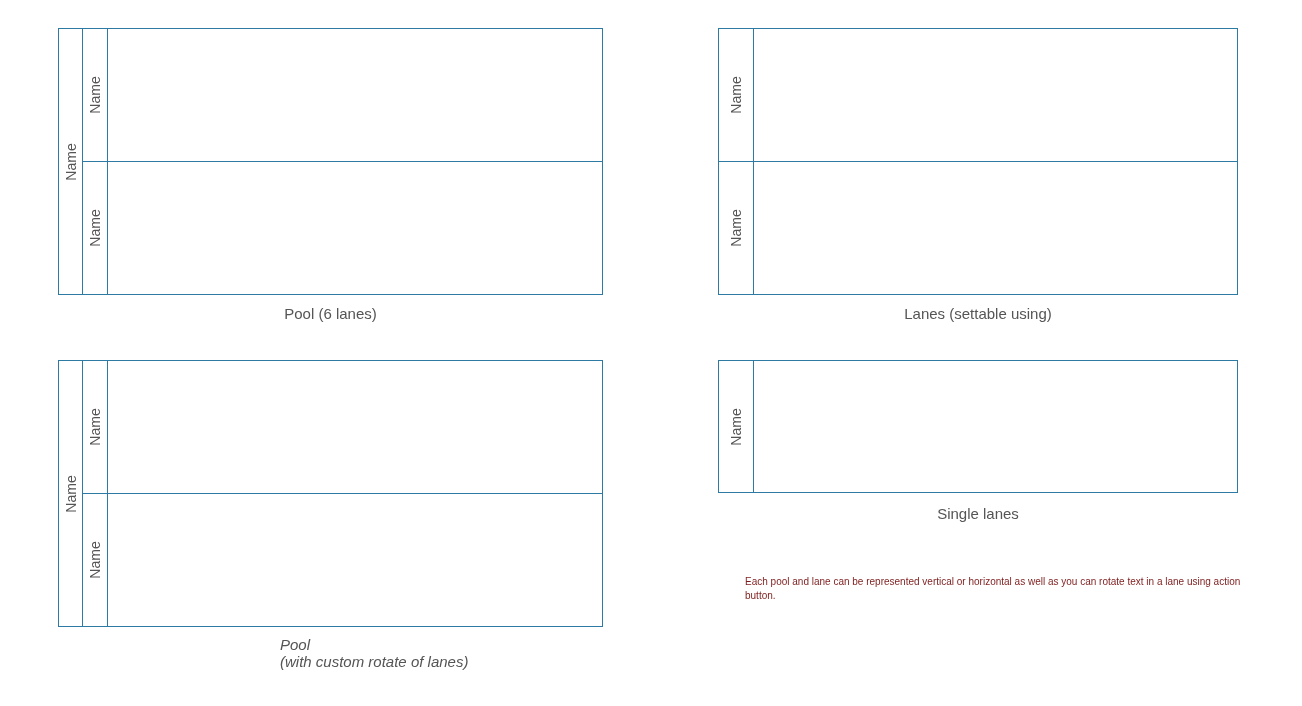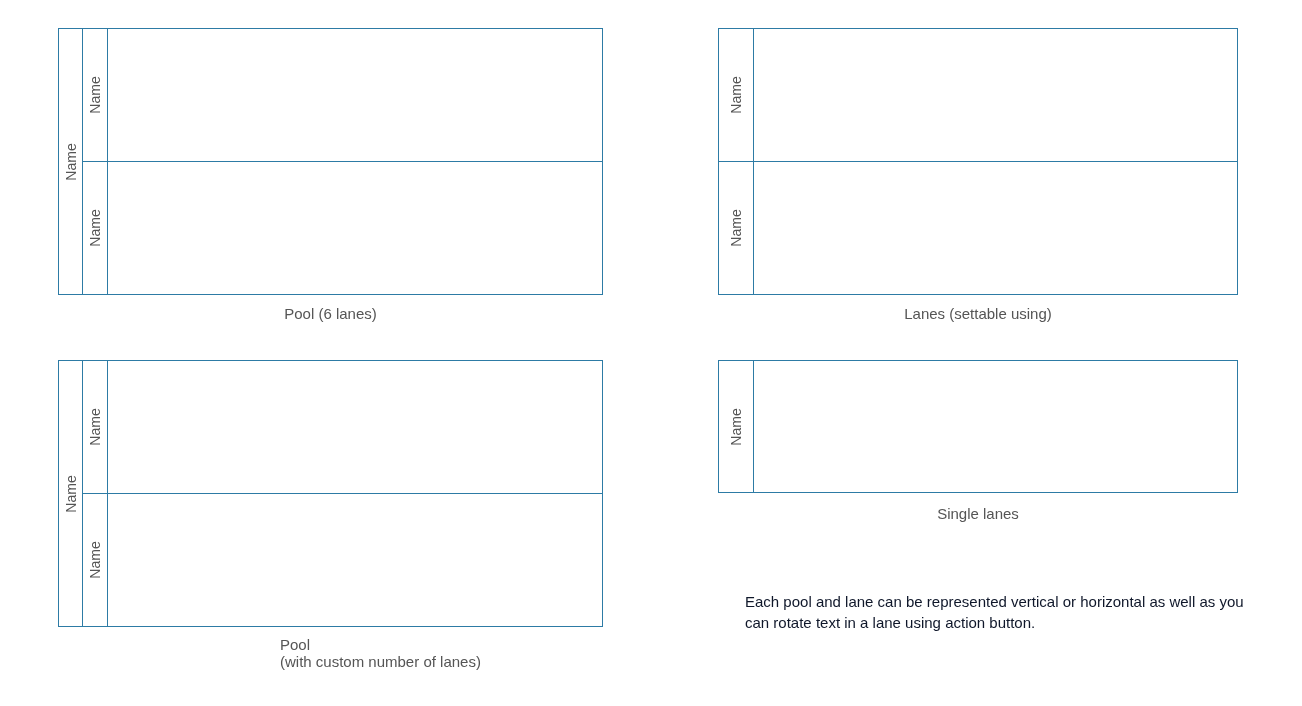--- a/index.html
+++ b/index.html
@@ -83,27 +83,27 @@
     border-left: 1px solid #2d7ba5;
   }
   .caption {
     position: absolute;
     font-size: 15px;
     color: #555555;
     text-align: center;
   }
   .caption-left {
     text-align: left;
+    font-style: italic;
   }
   .note {
     position: absolute;
-    font-size: 15px;
-    color: #0f172a;
+    font-size: 10px;
+    color: #7f1d1d;
     line-height: 1.4;
-    margin-top: 16px;
   }
 </style>
 </head>
 <body>
 
 <div class="pool" style="left:58px; top:28px; width:545px; height:267px;">
   <div class="pool-header">
     <span class="vtext">Name</span>
   </div>
   <div class="lanes-container">
@@ -153,21 +153,21 @@
     <div class="lane">
       <div class="lane-header">
         <span class="vtext">Name</span>
       </div>
       <div class="lane-body"></div>
     </div>
   </div>
 </div>
 <div class="caption caption-left" style="left:280px; top:636px; width:320px;">
   <div>Pool</div>
-  <div>(with custom number of lanes)</div>
+  <div>(with custom rotate of lanes)</div>
 </div>
 
 <div class="single-lane" style="left:718px; top:360px; width:520px; height:133px;">
   <div class="lane-header">
     <span class="vtext">Name</span>
   </div>
   <div class="lane-body"></div>
 </div>
 <div class="caption" style="left:718px; top:505px; width:520px;">Single lanes</div>
 

